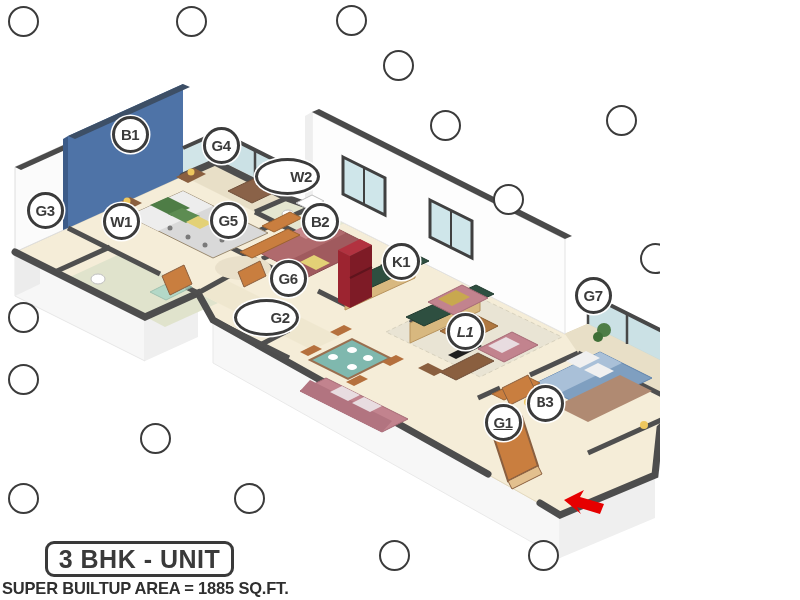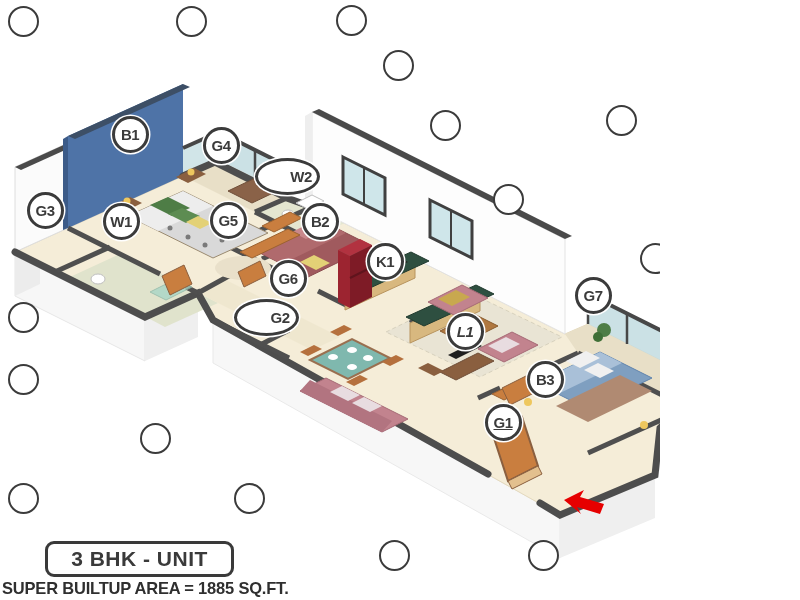--- a/index.html
+++ b/index.html
@@ -17,21 +17,21 @@
   
   .plan-marker{position:absolute;width:31px;height:31px;margin:-15.5px 0 0 -15.5px;
                border:3px solid #3b3b3b;border-radius:50%;background:#fff;
                font-size:15px;font-weight:bold;color:#3b3b3b;letter-spacing:-0.5px;
                display:flex;align-items:center;justify-content:center;
                box-shadow:0 0 0 1.5px #ffffff;}
   
   #unit-box{position:absolute;left:45px;top:541px;width:183px;height:30px;
             border:3.5px solid #3a3a3a;border-radius:9px;background:#fff;
             display:flex;align-items:center;justify-content:center;
-            font-size:21px;font-weight:bold;color:#3a3a3a;letter-spacing:0.5px;}
+            font-size:25px;font-weight:bold;color:#3a3a3a;letter-spacing:0.5px;}
   #area-label{position:absolute;left:2px;top:579px;font-size:17px;font-weight:bold;
               color:#2f2f2f;letter-spacing:-0.2px;transform:scaleX(0.97);transform-origin:left;}
 </style>
 </head>
 <body>
 
 <div id="stage">
 
   <svg id="planSvg" width="800" height="600" viewBox="0 0 800 600">
 
@@ -354,25 +354,25 @@
 
   <div id="markers">
       <div class="plan-marker" style="left: 127px; top: 131px;">B1</div>
       <div class="plan-marker" style="left: 42px; top: 207px;">G3</div>
       <div class="plan-marker" style="left: 218px; top: 142px;">G4</div>
       <div class="plan-marker" style="left: 118px; top: 218px;">W1</div>
       <div class="plan-marker" style="left: 270px; top: 173px; padding-left: 28px;">W2</div>
       <div class="plan-marker" style="left: 225px; top: 217px;">G5</div>
       <div class="plan-marker" style="left: 317px; top: 218px;">B2</div>
       <div class="plan-marker" style="left: 285px; top: 275px;">G6</div>
-      <div class="plan-marker" style="left: 382px; top: 258px;">K1</div>
+      <div class="plan-marker" style="left: 398px; top: 258px;">K1</div>
       <div class="plan-marker" style="left: 249px; top: 314px; padding-left: 28px;">G2</div>
       <div class="plan-marker" style="left: 462px; top: 328px; font-style: italic;">L1</div>
       <div class="plan-marker" style="left: 590px; top: 292px;">G7</div>
-      <div class="plan-marker" style="left: 542px; top: 376px;">B3</div>
+      <div class="plan-marker" style="left: 542px; top: 400px; font-family: Liberation Mono, monospace;">B3</div>
       <div class="plan-marker" style="left: 500px; top: 419px; text-decoration: underline;">G1</div>
       <div class="plan-marker" style="left: 720px; top: 385px;">W3</div>
     </div>
 
   <div id="unit-box">
     <span>3 BHK - UNIT</span>
   </div>
   <div id="area-label">SUPER BUILTUP AREA = 1885 SQ.FT.</div>
 
 </div>

